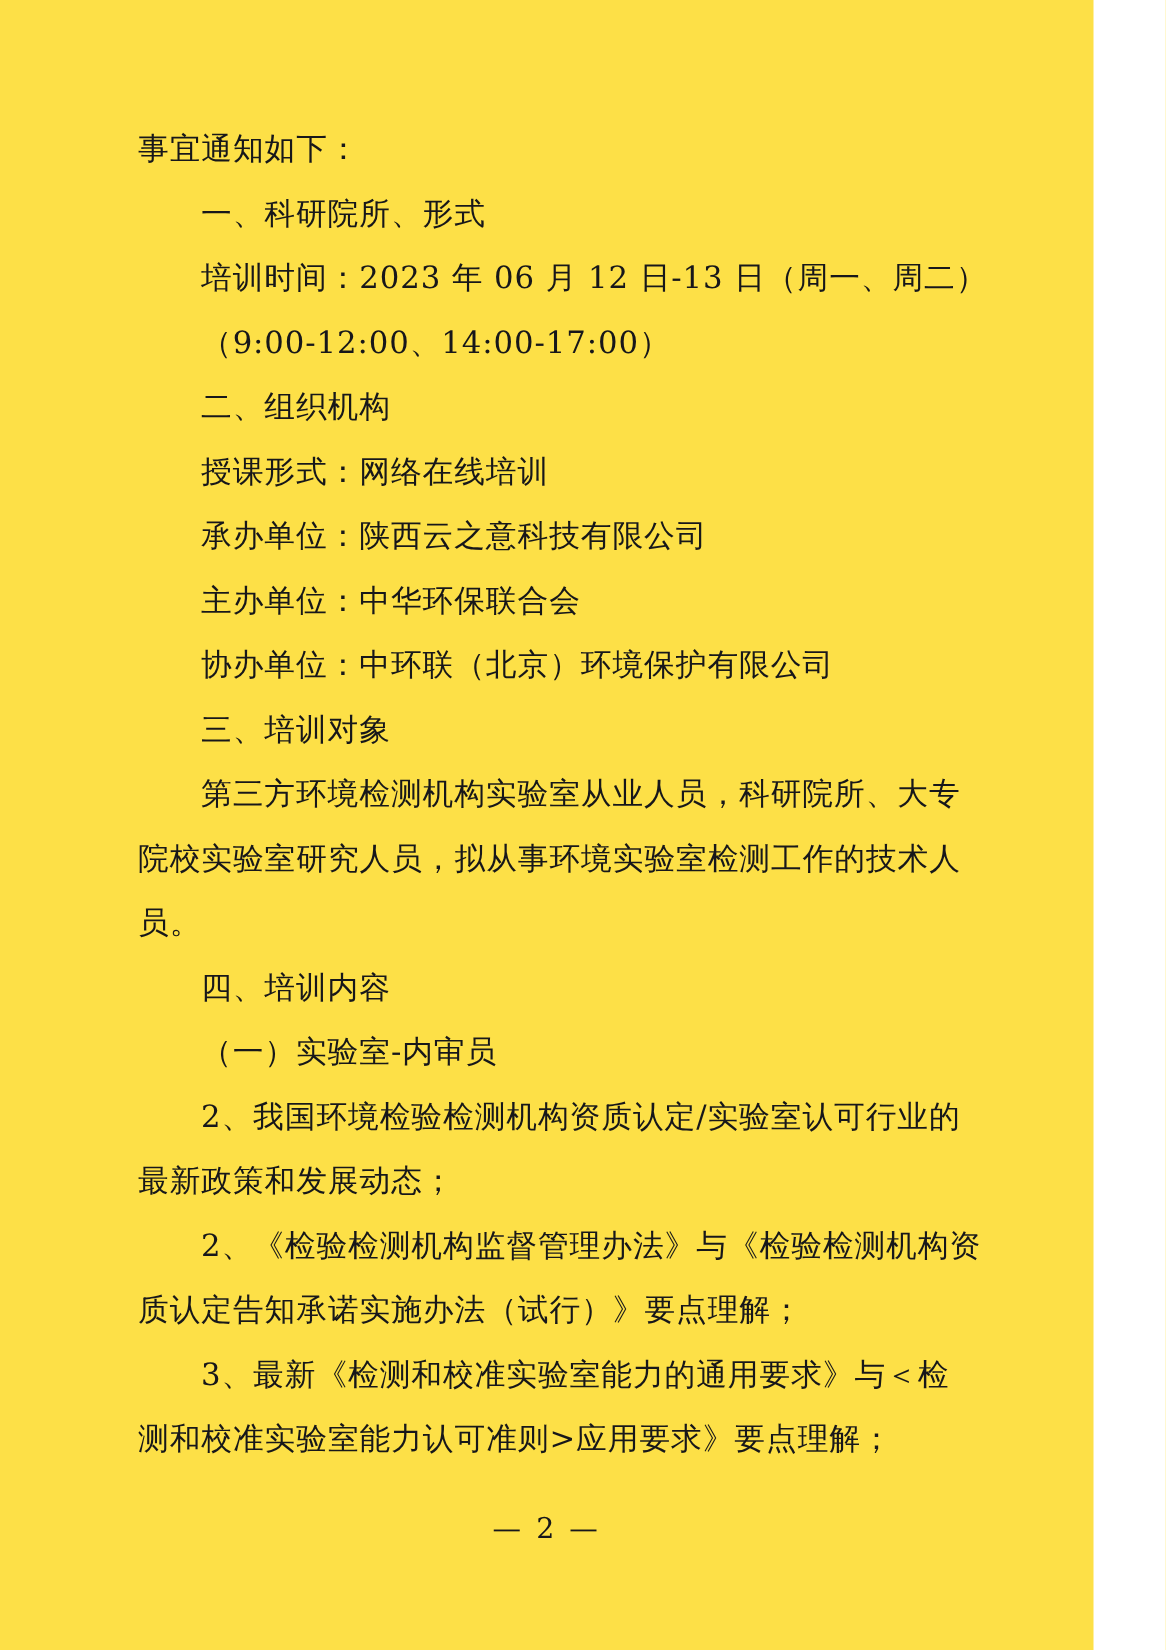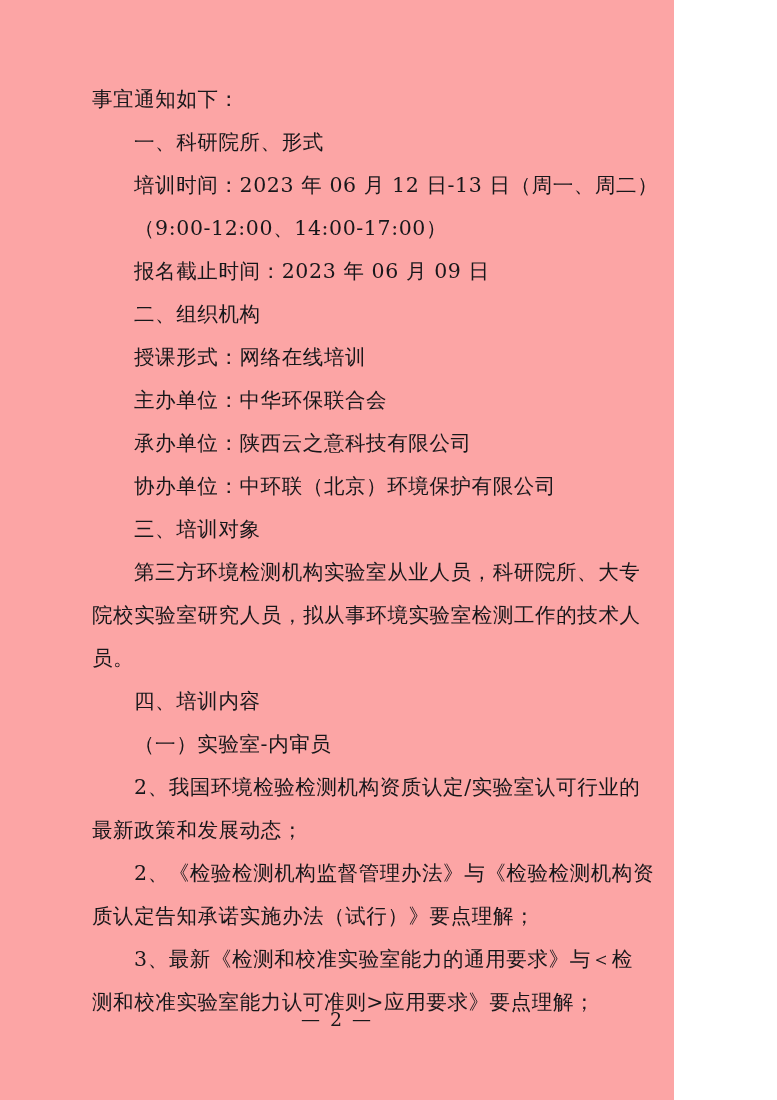--- a/index.html
+++ b/index.html
@@ -2,23 +2,23 @@
 <html><head>
 <meta charset="utf-8">
 <style>
   html, body {
     margin: 0;
     padding: 0;
     background: #ffffff;
   }
   .page {
     position: relative;
-    width: 674px;
+    width: 729px;
     height: 1100px;
-    background: #fca5a5;
+    background: #fde047;
     box-sizing: border-box;
     overflow: hidden;
     font-family: "DejaVu Serif", "Liberation Serif", serif;
     color: #1a1a1a;
   }
   .content {
     position: absolute;
     left: 92px;
     top: 78px;
     width: 590px;
@@ -50,25 +50,24 @@
 </style>
 </head>
 <body>
 
 <div class="page">
   <div class="content">
     <div class="line indent0">事宜通知如下：</div>
     <div class="line indent1">一、科研院所、形式</div>
     <div class="line indent1">培训时间：2023 年 06 月 12 日-13 日（周一、周二）</div>
     <div class="line indent1">（9:00-12:00、14:00-17:00）</div>
-    <div class="line indent1">报名截止时间：2023 年 06 月 09 日</div>
     <div class="line indent1">二、组织机构</div>
     <div class="line indent1">授课形式：网络在线培训</div>
+    <div class="line indent1">承办单位：陕西云之意科技有限公司</div>
     <div class="line indent1">主办单位：中华环保联合会</div>
-    <div class="line indent1">承办单位：陕西云之意科技有限公司</div>
     <div class="line indent1">协办单位：中环联（北京）环境保护有限公司</div>
     <div class="line indent1">三、培训对象</div>
     <div class="line indent1">第三方环境检测机构实验室从业人员，科研院所、大专</div>
     <div class="line indent0">院校实验室研究人员，拟从事环境实验室检测工作的技术人</div>
     <div class="line indent0">员。</div>
     <div class="line indent1">四、培训内容</div>
     <div class="line indent1">（一）实验室-内审员</div>
     <div class="line indent1">2、我国环境检验检测机构资质认定/实验室认可行业的</div>
     <div class="line indent0">最新政策和发展动态；</div>
     <div class="line indent1">2、《检验检测机构监督管理办法》与《检验检测机构资</div>

